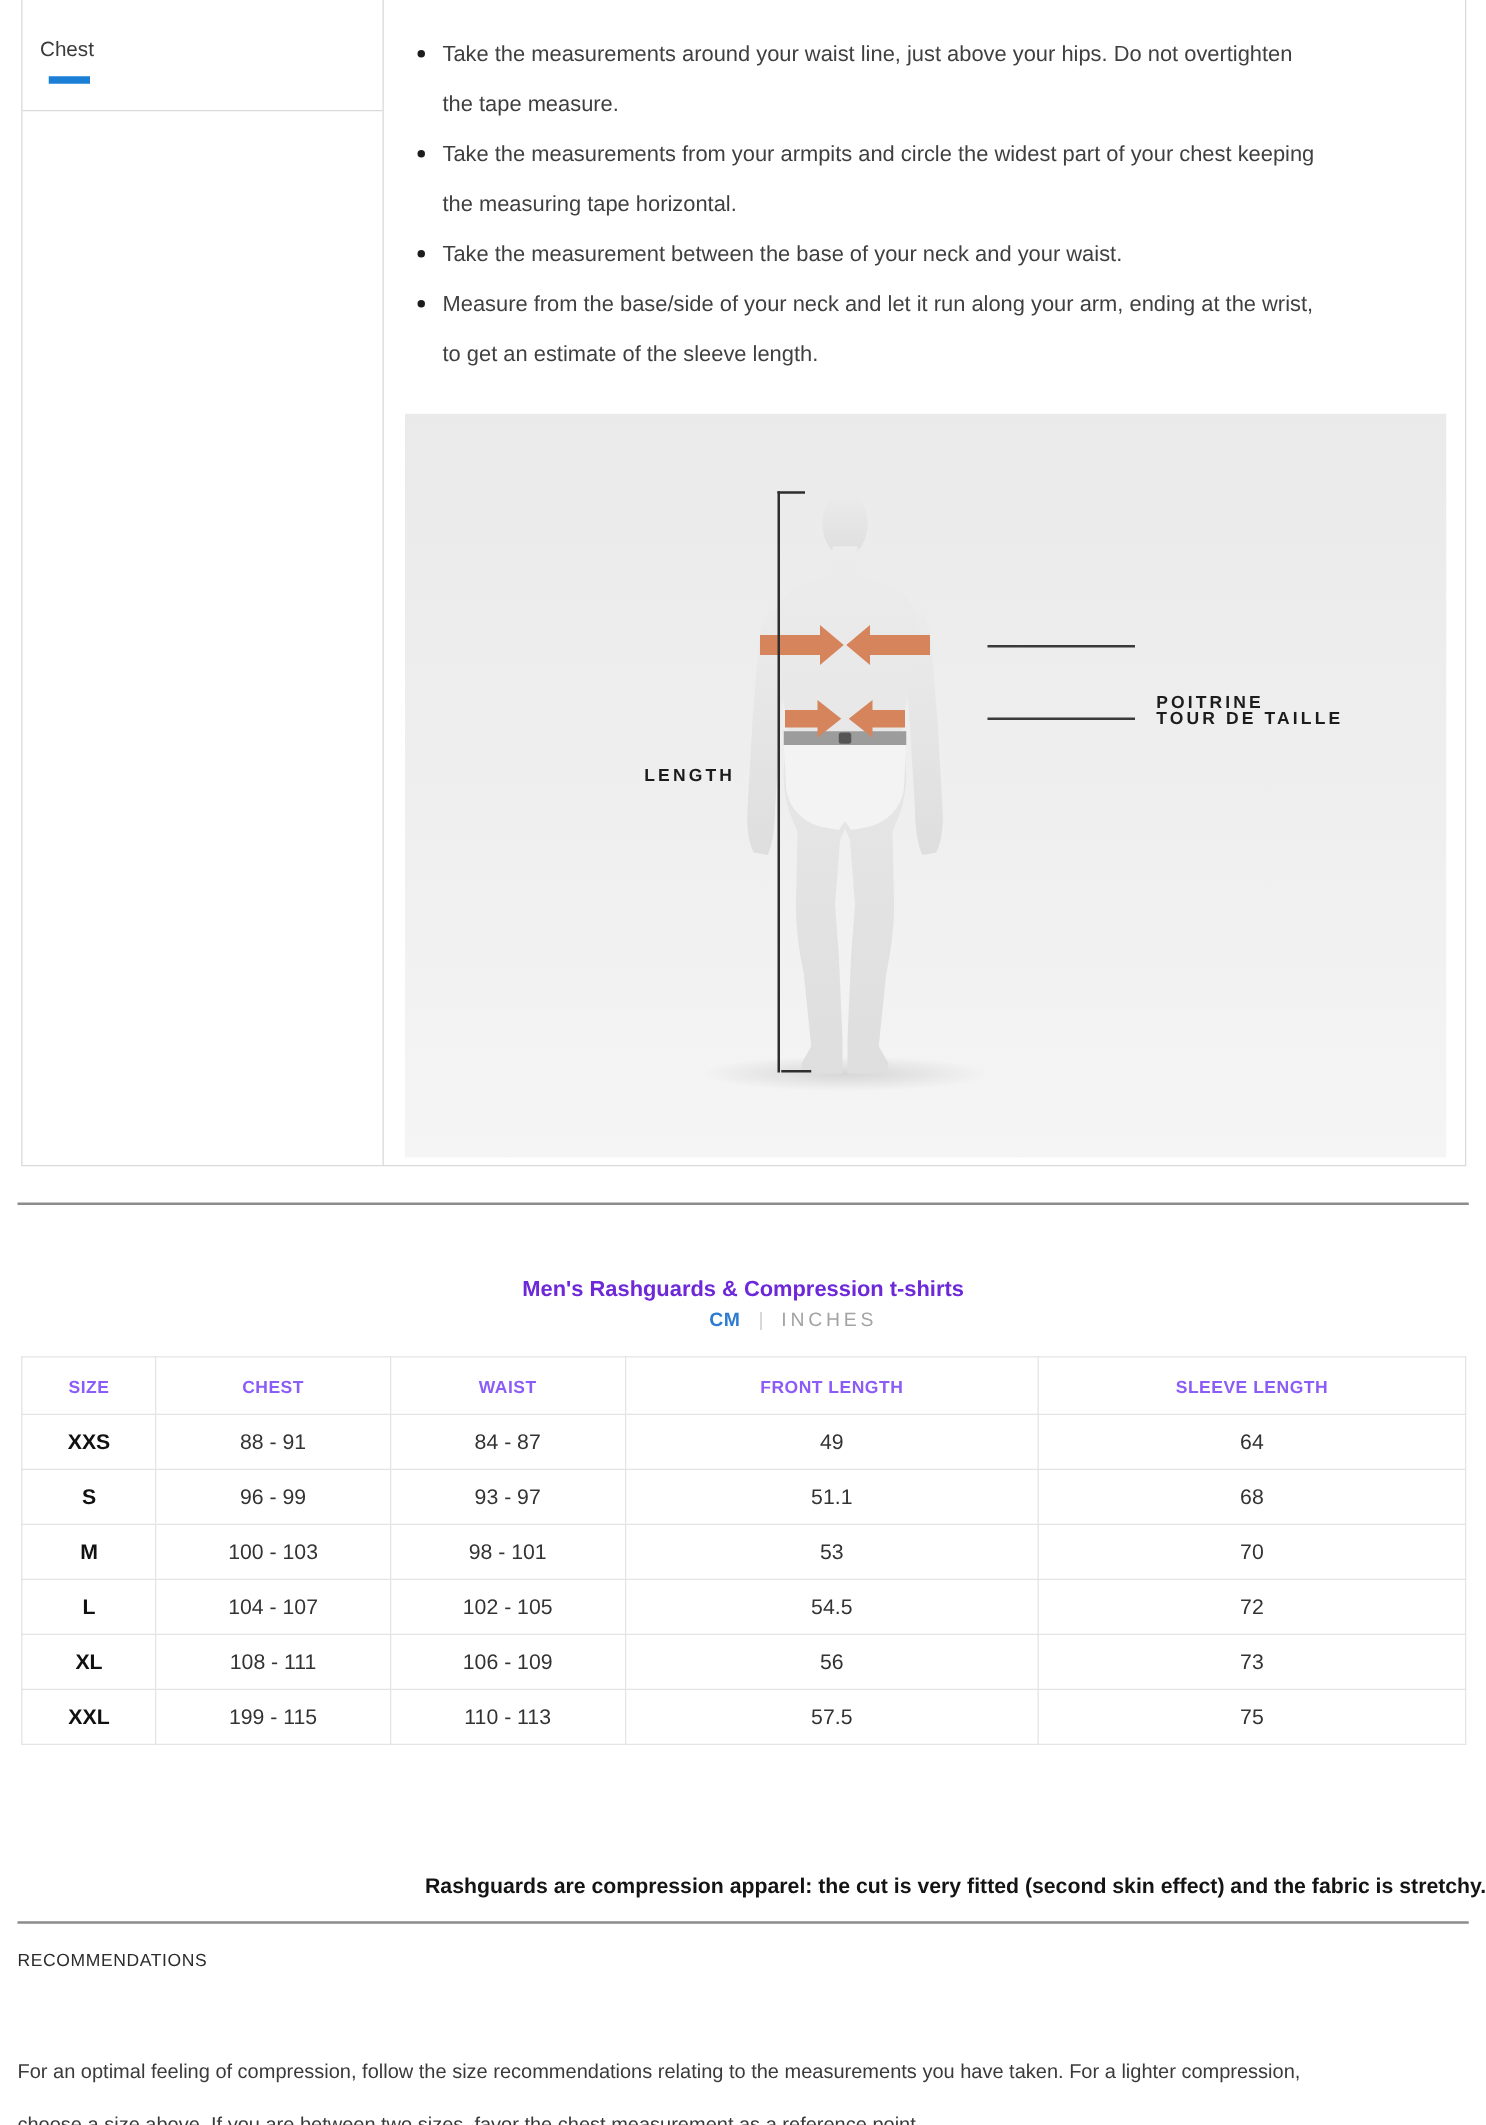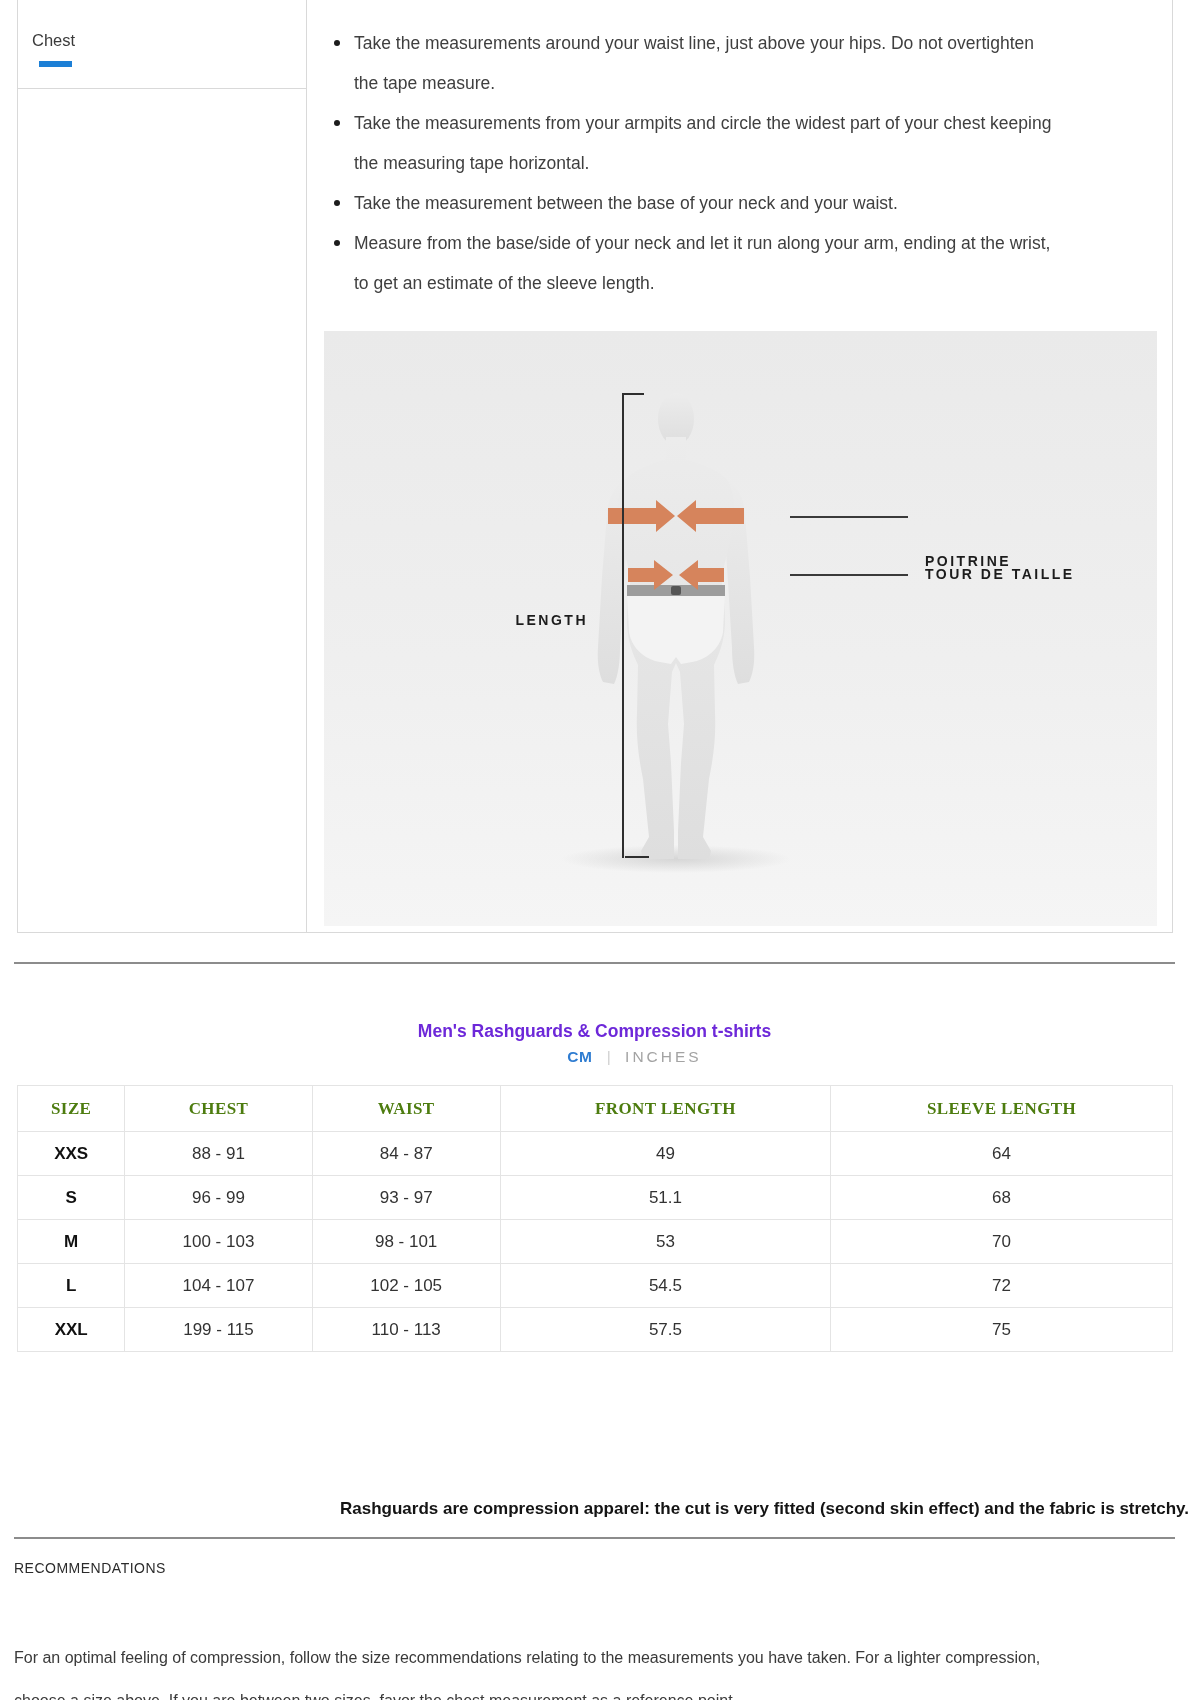--- a/index.html
+++ b/index.html
@@ -73,21 +73,21 @@
   table.size-table{
     position:absolute;left:17px;top:1085px;width:1156px;
     border-collapse:collapse;table-layout:fixed;
   }
   table.size-table col.c-size{width:9.3%;}
   table.size-table col.c-chest{width:16.2%;}
   table.size-table col.c-waist{width:16.3%;}
   table.size-table col.c-front{width:28.6%;}
   table.size-table col.c-sleeve{width:29.6%;}
   table.size-table th{
-    height:45px;font-size:17px;font-weight:bold;color:#4d7c0f;letter-spacing:.4px;font-family:Liberation Serif, serif;
+    height:45px;font-size:14px;font-weight:bold;color:#8b5cf6;letter-spacing:.4px;
   }
   table.size-table td{height:43px;font-size:17px;color:#333;}
   table.size-table th,table.size-table td{
     border:1px solid #e4e4e4;text-align:center;vertical-align:middle;padding:0;
   }
   table.size-table td.size-cell{font-weight:bold;color:#111;}
   .chart-note{
     position:absolute;left:0;top:1482px;width:100%;text-align:right;
     font-size:17px;font-weight:bold;color:#141414;
   }
@@ -231,20 +231,27 @@
       <td>70</td>
     </tr>
     <tr>
       <td class="size-cell">L</td>
       <td>104 - 107</td>
       <td>102 - 105</td>
       <td>54.5</td>
       <td>72</td>
     </tr>
     <tr>
+      <td class="size-cell">XL</td>
+      <td>108 - 111</td>
+      <td>106 - 109</td>
+      <td>56</td>
+      <td>73</td>
+    </tr>
+    <tr>
       <td class="size-cell">XXL</td>
       <td>199 - 115</td>
       <td>110 - 113</td>
       <td>57.5</td>
       <td>75</td>
     </tr>
   </tbody>
 </table>
 
 <p class="chart-note">Rashguards are compression apparel: the cut is very fitted (second skin effect) and the fabric is stretchy.</p>

